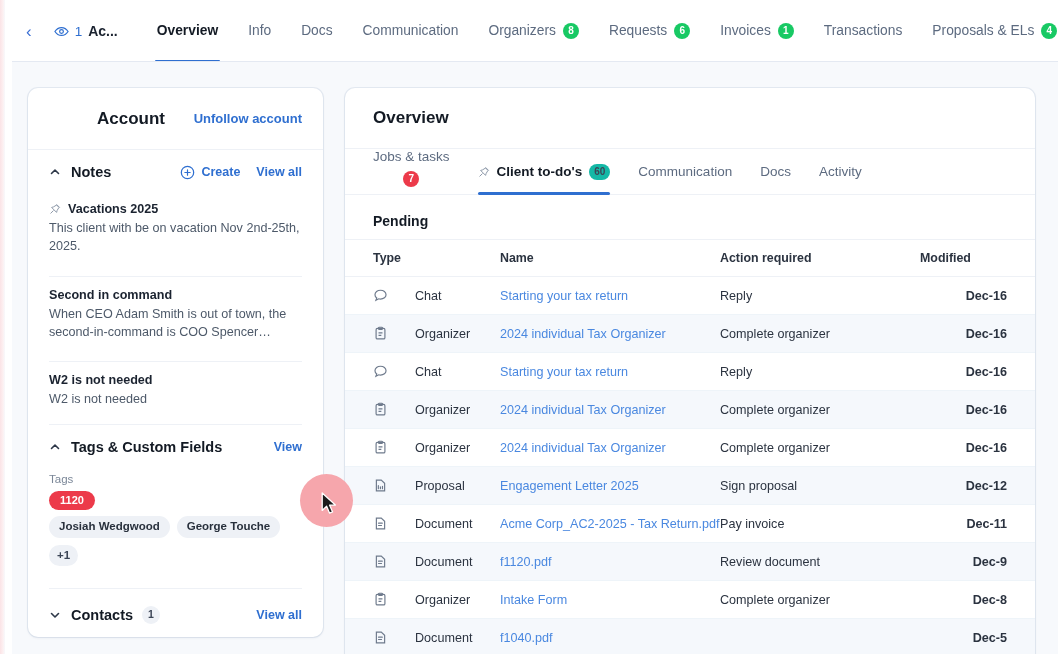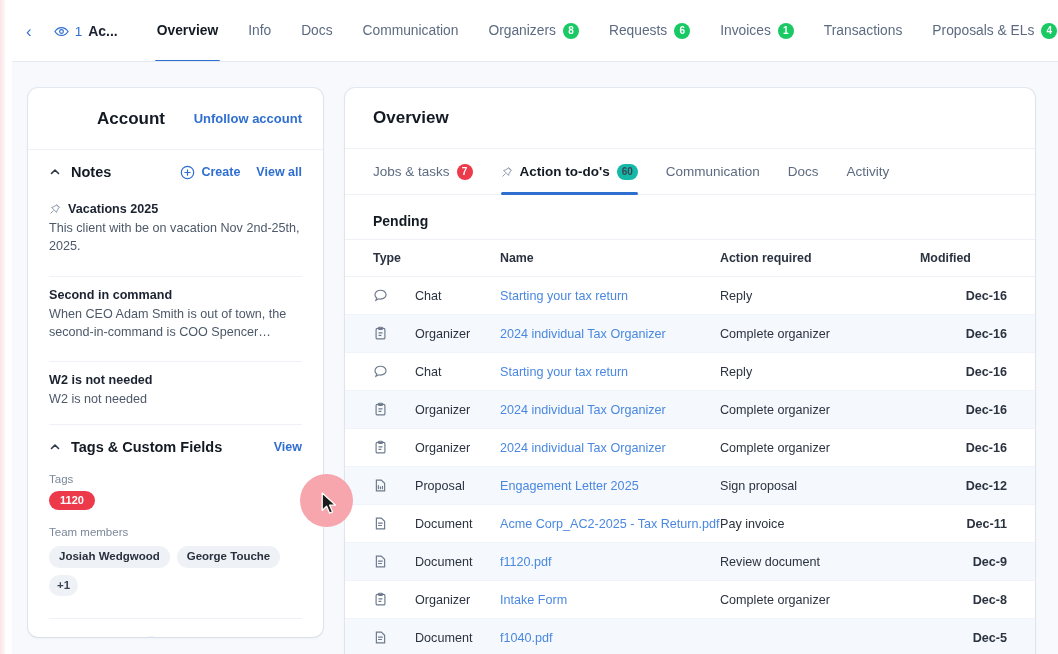--- a/index.html
+++ b/index.html
@@ -141,21 +141,21 @@
 
   .subtabs {
     height: 46px; display: flex; align-items: center; padding: 0 28px;
     border-bottom: 1px solid #eef1f6; gap: 0;
   }
   .subtab {
     display: flex; align-items: center; gap: 7px;
     font-size: 13.5px; color: #5d6b80; cursor: pointer;
     height: 46px; padding: 0 14px; position: relative;
   }
-  .subtab:first-child { padding-left: 0; }
+  .subtab:first-child { padding-left: 0; flex-direction: column; }
   .subtab.active { color: #131a24; font-weight: 700; }
   .subtab.active::after {
     content: ""; position: absolute; left: 14px; right: 14px; bottom: 0;
     height: 2.5px; background: #2f6fd0; border-radius: 2px;
   }
   .badge-red {
     display: inline-flex; align-items: center; justify-content: center;
     min-width: 16px; height: 16px; padding: 0 4px; border-radius: 9px;
     background: #ec3a4a; color: #fff; font-size: 10px; font-weight: 700; line-height: 1;
   }
@@ -326,21 +326,20 @@
       <span class="section-actions">
         <span class="link-sm">View</span>
       </span>
     </div>
 
     <div class="tags-label">Tags</div>
     <div class="tag-row">
       <span class="tag-red">1120</span>
     </div>
 
-    <div class="tags-label" style="padding-top:12px;">Team members</div>
     <div class="member-row">
       <span class="chip">Josiah Wedgwood</span>
       <span class="chip">George Touche</span>
       <span class="chip-more">+1</span>
     </div>
 
     <div class="divider" style="margin-top:22px;"></div>
 
     <div class="section-head" style="height:52px;">
       <span class="caret">
@@ -366,21 +365,21 @@
       <div class="subtab">
         <span>Jobs &amp; tasks</span>
         <span class="badge-red">7</span>
       </div>
       <div class="subtab active">
         <span class="pin-icon">
           <svg width="12" height="12" viewBox="0 0 16 16" fill="none" stroke="currentColor" stroke-width="1.3" stroke-linecap="round">
             <path d="M10.4 2.2L13.8 5.6M9.6 3L6.2 5.1 3.5 5.9l6.6 6.6.8-2.7 2.1-3.4zM5.6 10.4L2.4 13.6"></path>
           </svg>
         </span>
-        <span>Action to-do's</span>
+        <span>Client to-do's</span>
         <span class="badge-grey">60</span>
       </div>
       <div class="subtab">
         <span>Communication</span>
       </div>
       <div class="subtab">
         <span>Docs</span>
       </div>
       <div class="subtab">
         <span>Activity</span>

